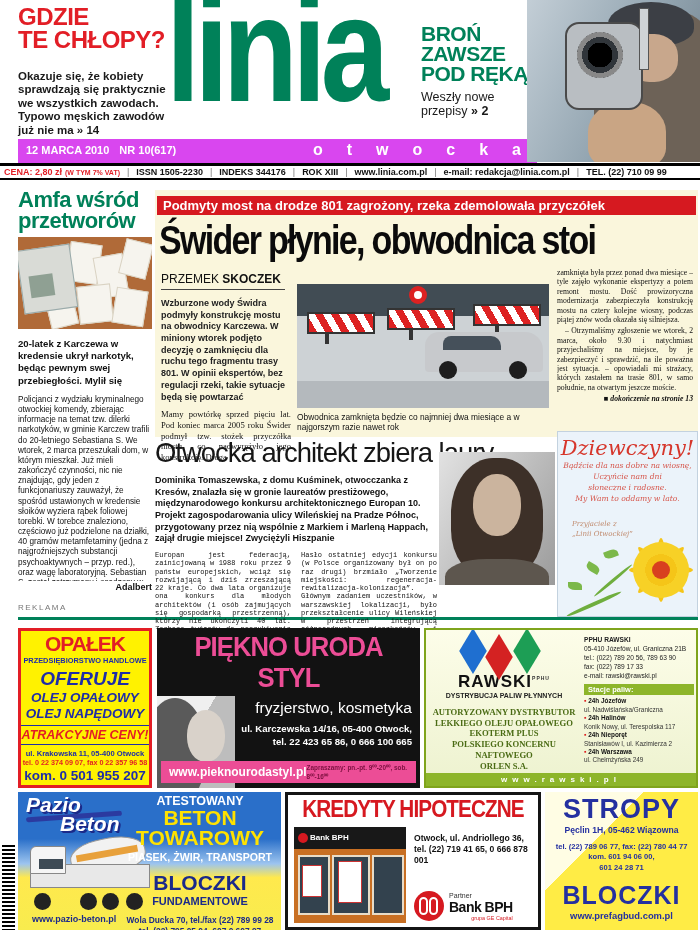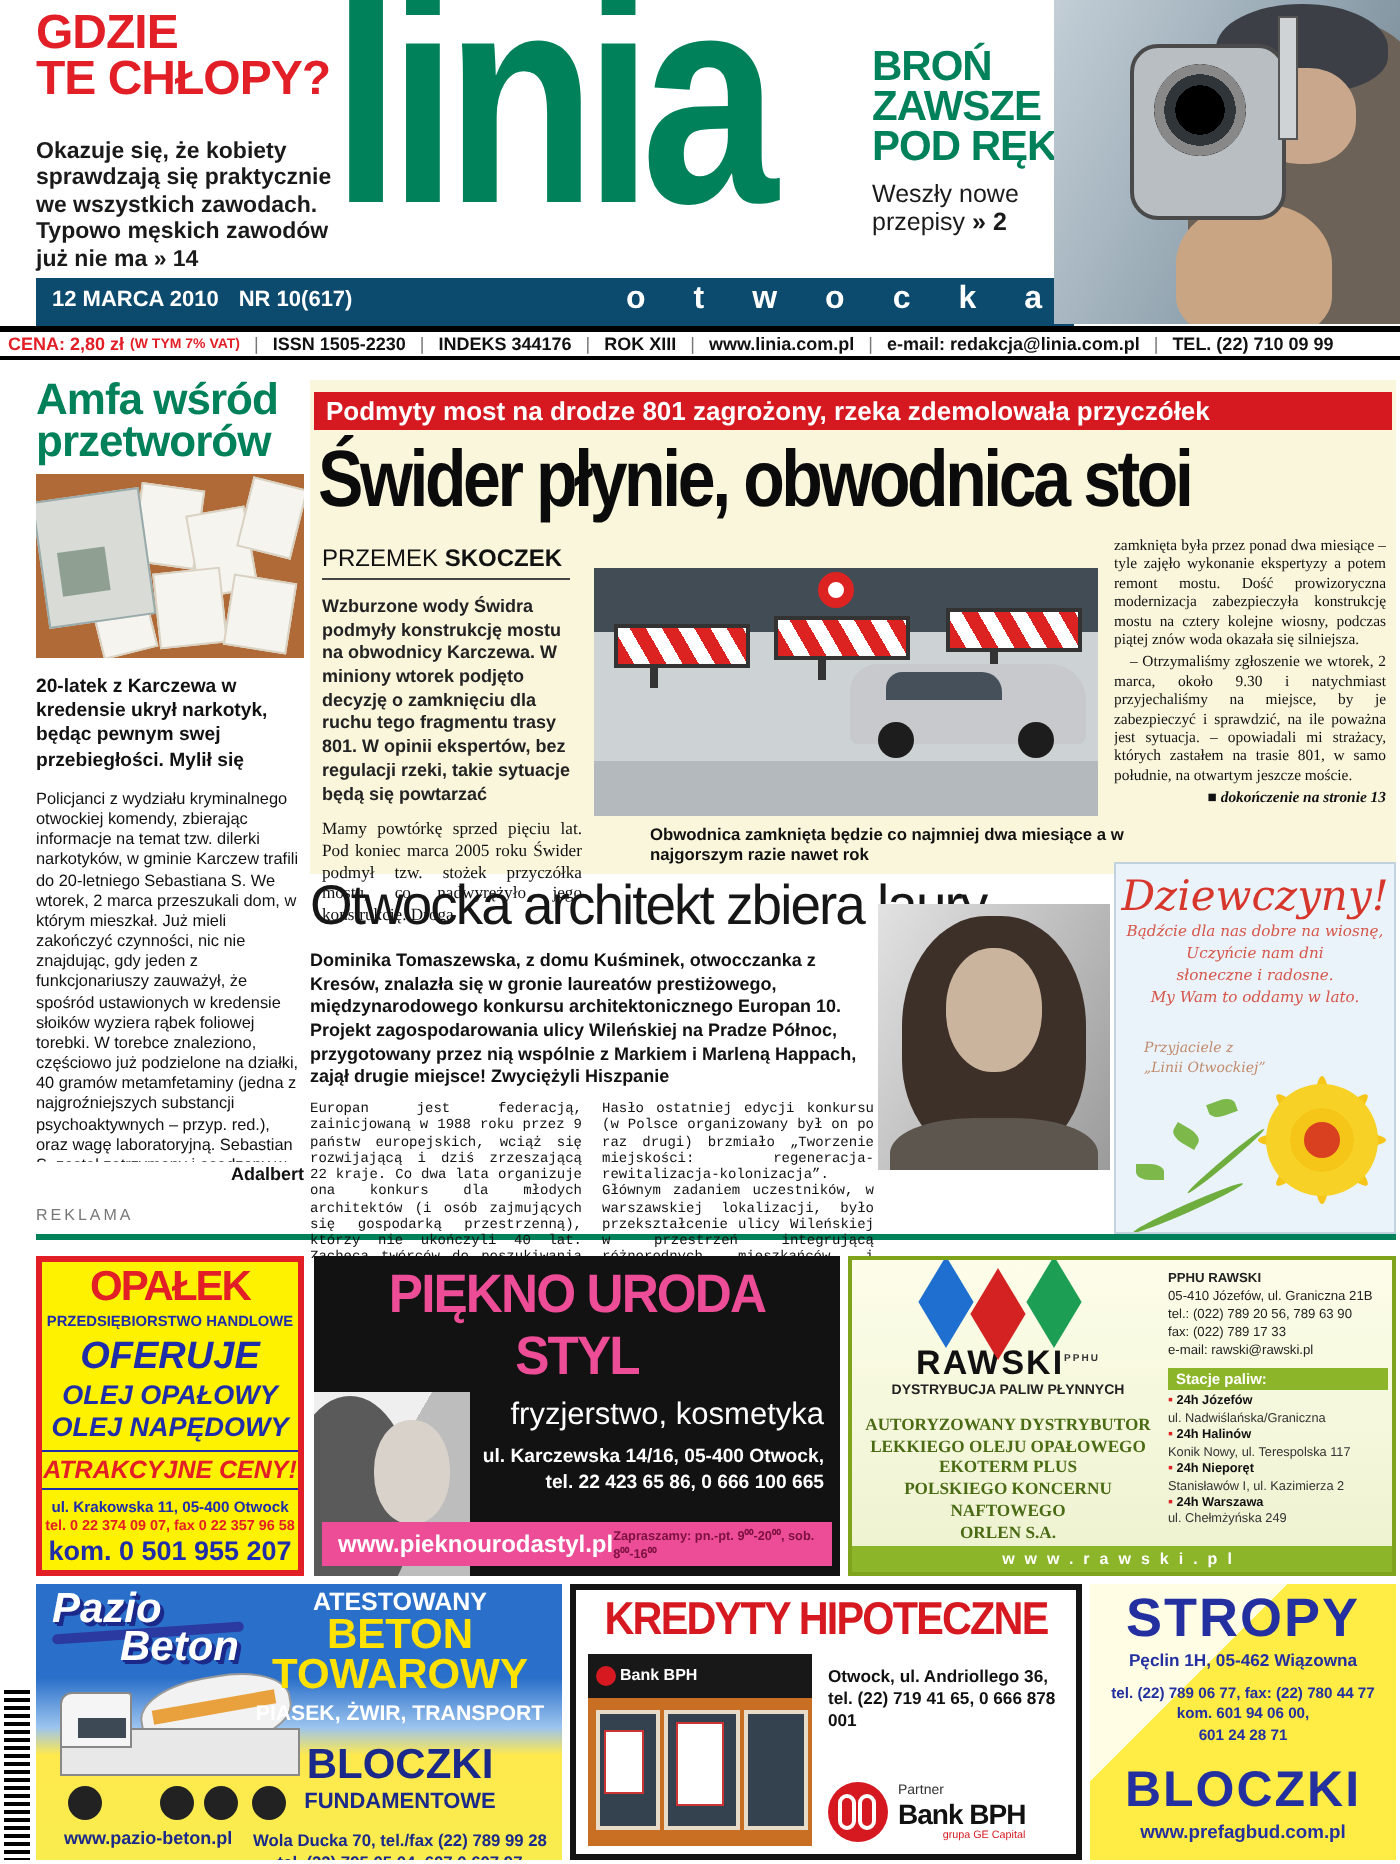--- a/index.html
+++ b/index.html
@@ -7,25 +7,25 @@
         font-family:"Liberation Sans",sans-serif;color:#111;}
   .abs{position:absolute;}
 
   
   .teaser-left{left:18px;top:6px;width:150px;}
   .tl-title{color:#E21E26;font-weight:bold;font-size:24px;line-height:.95;letter-spacing:-.5px;}
   .tl-body{font-size:11.5px;font-weight:bold;color:#1a1a1a;margin-top:18px;line-height:1.18;}
   .pref{font-weight:bold;}
   .logo{left:166px;top:-26px;font-size:150px;line-height:1;font-weight:bold;color:#008159;
         letter-spacing:-7px;transform:scaleX(.82);transform-origin:left top;}
-  .green-bar{left:18px;top:139px;width:519px;height:25px;background:#0c4a6e;color:#fff;}
+  .green-bar{left:18px;top:139px;width:519px;height:25px;background:#d946ef;color:#fff;}
   .gb-date{position:absolute;left:8px;top:5px;font-size:11px;font-weight:bold;}
   .gb-issue{font-weight:bold;margin-left:10px;}
   .gb-sub{position:absolute;left:295px;top:2px;font-size:16px;font-weight:bold;letter-spacing:24px;}
-  .teaser-right{left:436px;top:24px;width:118px;}
+  .teaser-right{left:421px;top:24px;width:118px;}
   .tr-title{color:#008159;font-weight:bold;font-size:21px;line-height:.95;letter-spacing:-.5px;}
   .tr-body{font-size:12.5px;color:#1a1a1a;margin-top:7px;line-height:1.1;}
 
   
   .gun-photo{left:527px;top:0;width:173px;height:162px;overflow:hidden;
              background:linear-gradient(115deg,#c3ced6 0%,#93a5b1 55%,#6d7e8a 100%);}
   .gp-figure{position:absolute;right:-24px;top:10px;width:130px;height:170px;background:#6d6257;
              border-radius:48% 40% 30% 30%;}
   .gp-cap{position:absolute;right:6px;top:2px;width:86px;height:44px;background:#3c3f45;
           border-radius:50% 50% 40% 40%;}
@@ -75,21 +75,21 @@
   .m-photo{position:absolute;left:142px;top:94px;width:252px;height:124px;overflow:hidden;
            background:linear-gradient(#414c54 0 26%,#cdd2d5 26% 78%,#b4b9bd 78% 100%);}
   .barrier{position:absolute;width:64px;height:18px;border:2px solid #333;
            background:repeating-linear-gradient(60deg,#d22 0 7px,#fff 7px 14px);}
   .post{position:absolute;width:4px;height:12px;background:#333;}
   .roadsign{position:absolute;width:18px;height:18px;border-radius:50%;background:#fff;border:5px solid #d22;box-sizing:border-box;}
   .car{position:absolute;right:6px;top:48px;width:118px;height:40px;background:#c7c9cc;
        border-radius:14px 18px 4px 4px;}
   .car-win{position:absolute;left:18px;top:4px;width:58px;height:14px;background:#45505a;border-radius:8px 10px 0 0;}
   .wheel{position:absolute;bottom:-7px;width:18px;height:18px;border-radius:50%;background:#1d1d1d;}
-  .m-caption{position:absolute;left:142px;top:222px;width:256px;font-weight:bold;font-size:8.4px;margin-left:28px;}
+  .m-caption{position:absolute;left:142px;top:222px;width:256px;font-weight:normal;font-size:8.4px;}
   .m-col2{position:absolute;left:402px;top:78px;width:136px;height:162px;overflow:hidden;
           font-family:"Liberation Serif",serif;font-size:7.7px;line-height:1.22;text-align:justify;}
   .m-col2 p{margin:0 0 2px 0;}
   .m-col2 .indent{text-indent:8px;}
   .m-cont{text-align:right;font-weight:bold;font-style:italic;font-size:7.7px;}
 
   
   .arch{left:155px;top:437px;width:284px;}
   .a-headline{font-size:28px;font-weight:normal;color:#161616;letter-spacing:-1px;white-space:nowrap;
               transform:scaleX(.98);transform-origin:left top;}

